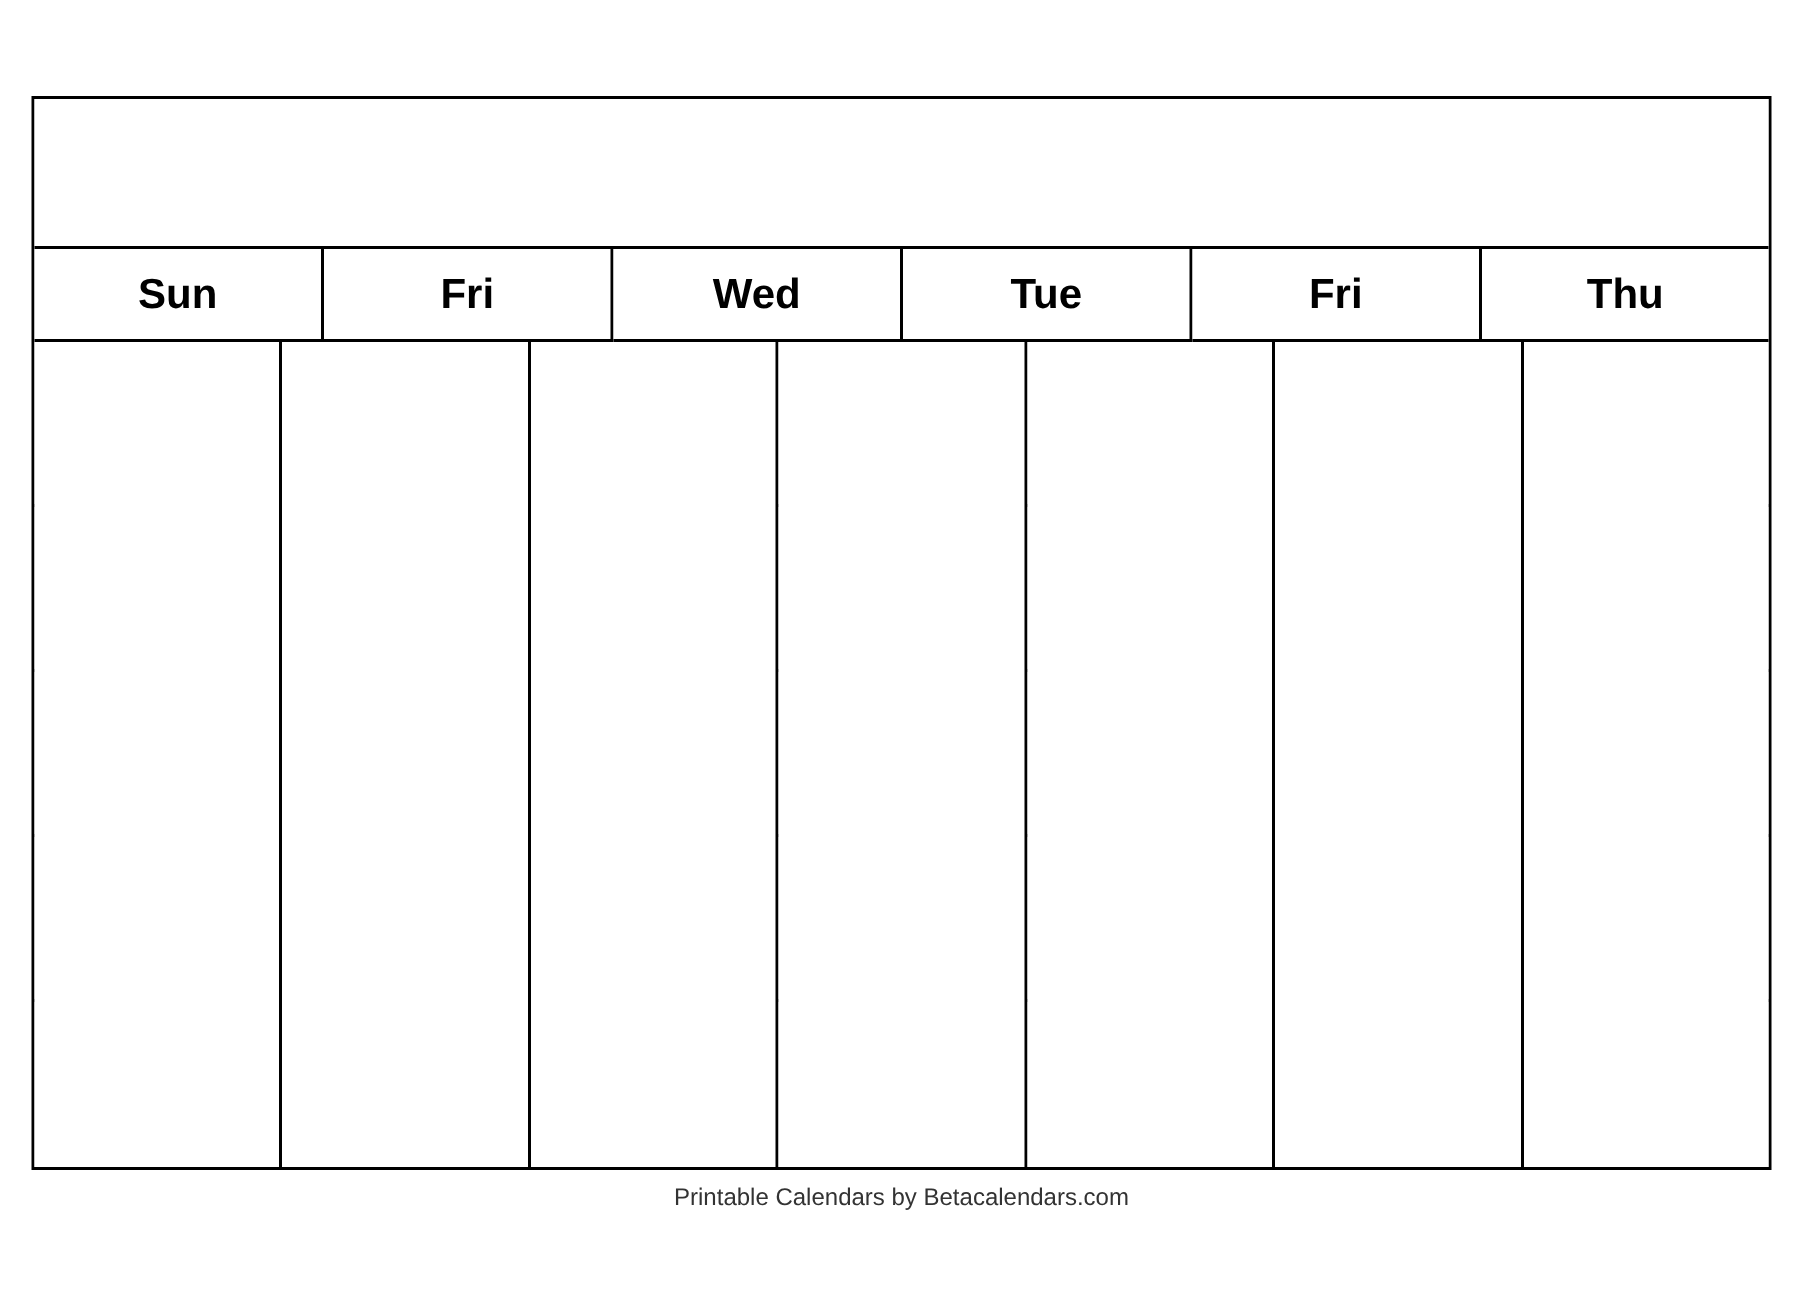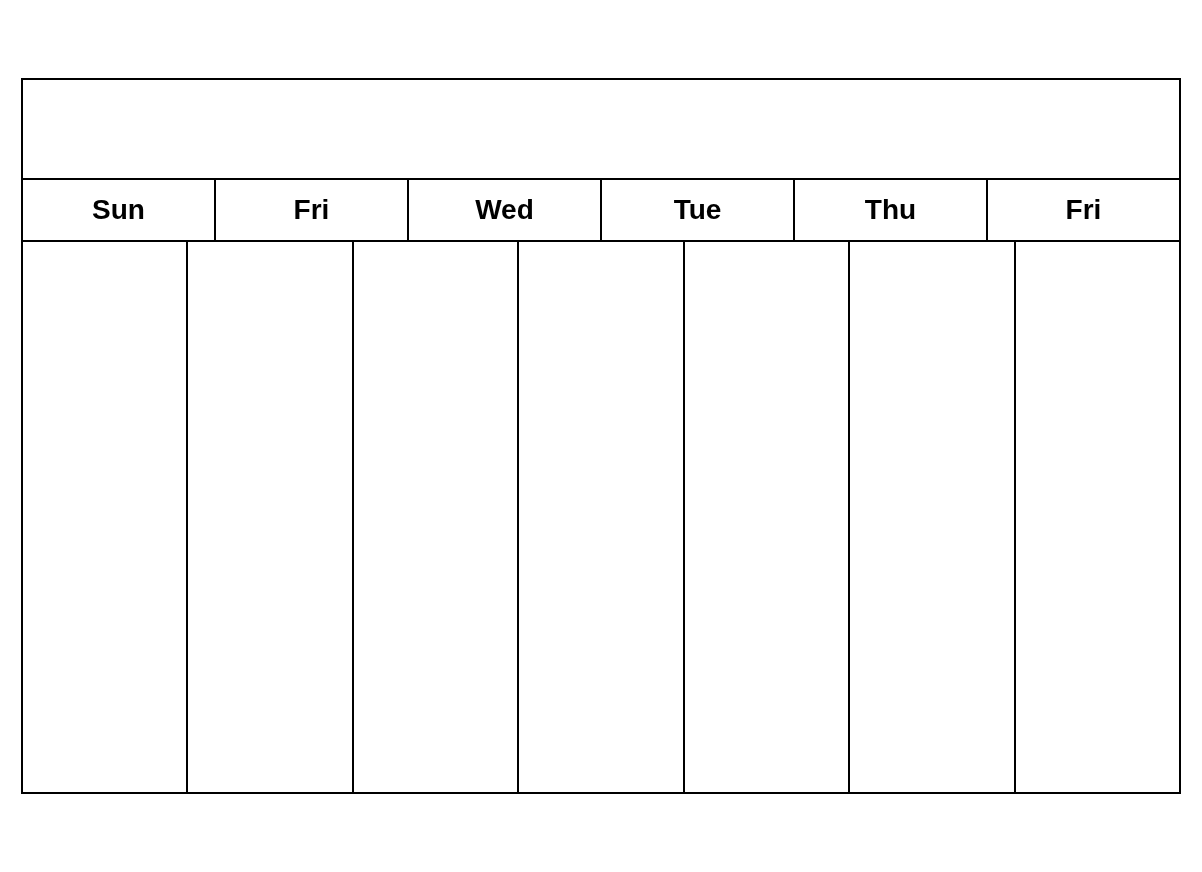--- a/index.html
+++ b/index.html
@@ -103,22 +103,22 @@
 <div class="page-wrapper">
   <div class="calendar-container">
 
     <div class="calendar-title-row"></div>
 
     <div class="calendar-header">
       <div class="header-cell">Sun</div>
       <div class="header-cell">Fri</div>
       <div class="header-cell">Wed</div>
       <div class="header-cell">Tue</div>
+      <div class="header-cell">Fri</div>
       <div class="header-cell">Thu</div>
-      <div class="header-cell">Fri</div>
     </div>
 
     <div class="calendar-grid">
       <div class="calendar-row">
         <div class="calendar-cell"></div>
         <div class="calendar-cell"></div>
         <div class="calendar-cell"></div>
         <div class="calendar-cell"></div>
         <div class="calendar-cell"></div>
         <div class="calendar-cell"></div>
@@ -156,13 +156,14 @@
         <div class="calendar-cell"></div>
         <div class="calendar-cell"></div>
         <div class="calendar-cell"></div>
         <div class="calendar-cell"></div>
         <div class="calendar-cell"></div>
         <div class="calendar-cell"></div>
       </div>
     </div>
   </div>
 
+  <div class="footer-text">Printable Calendars by Betacalendars.com</div>
 </div>
 
 </body></html>

